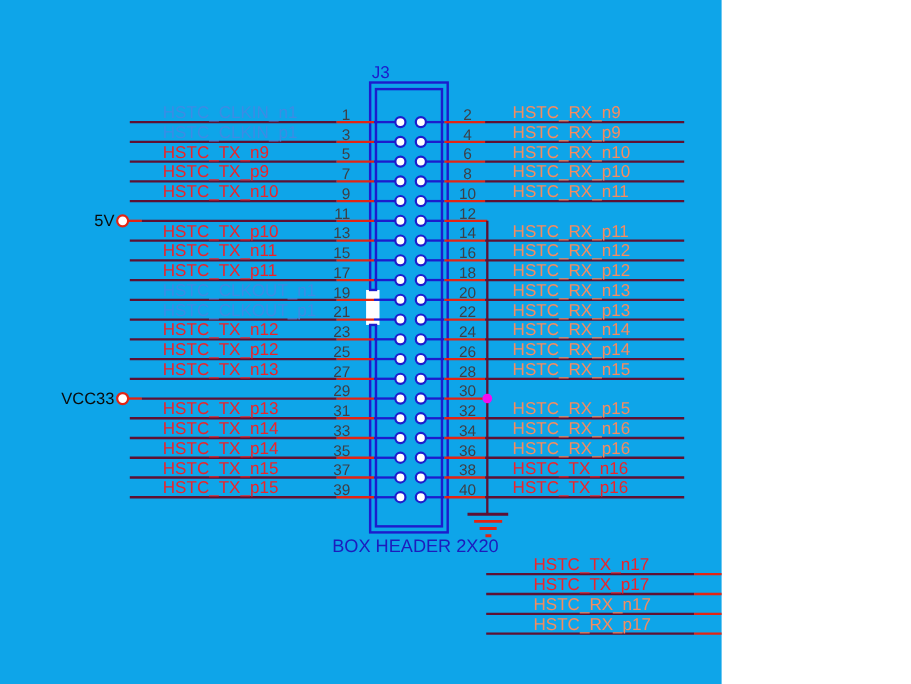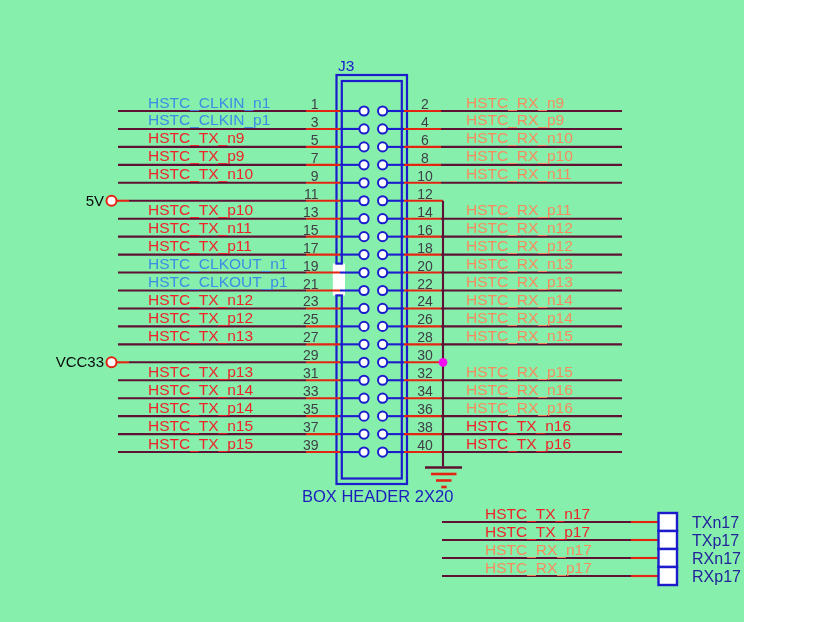--- a/index.html
+++ b/index.html
@@ -1,16 +1,16 @@
 <!DOCTYPE html>
 <html><head>
 <meta charset="utf-8">
 <style>
   html,body{margin:0;padding:0;background:#ffffff;}
-  #stage{position:relative;width:744px;height:622px;background:#86efac;overflow:hidden;}
+  #stage{position:relative;width:656px;height:622px;background:#0ea5e9;overflow:hidden;}
   svg{position:absolute;left:0;top:0;}
   text{font-family:"Liberation Sans", sans-serif;}
 </style>
 </head>
 <body>
 
 <div id="stage">
   <svg id="schem" width="828" height="622" viewBox="0 0 828 622">
 
     <g id="connector-body">

